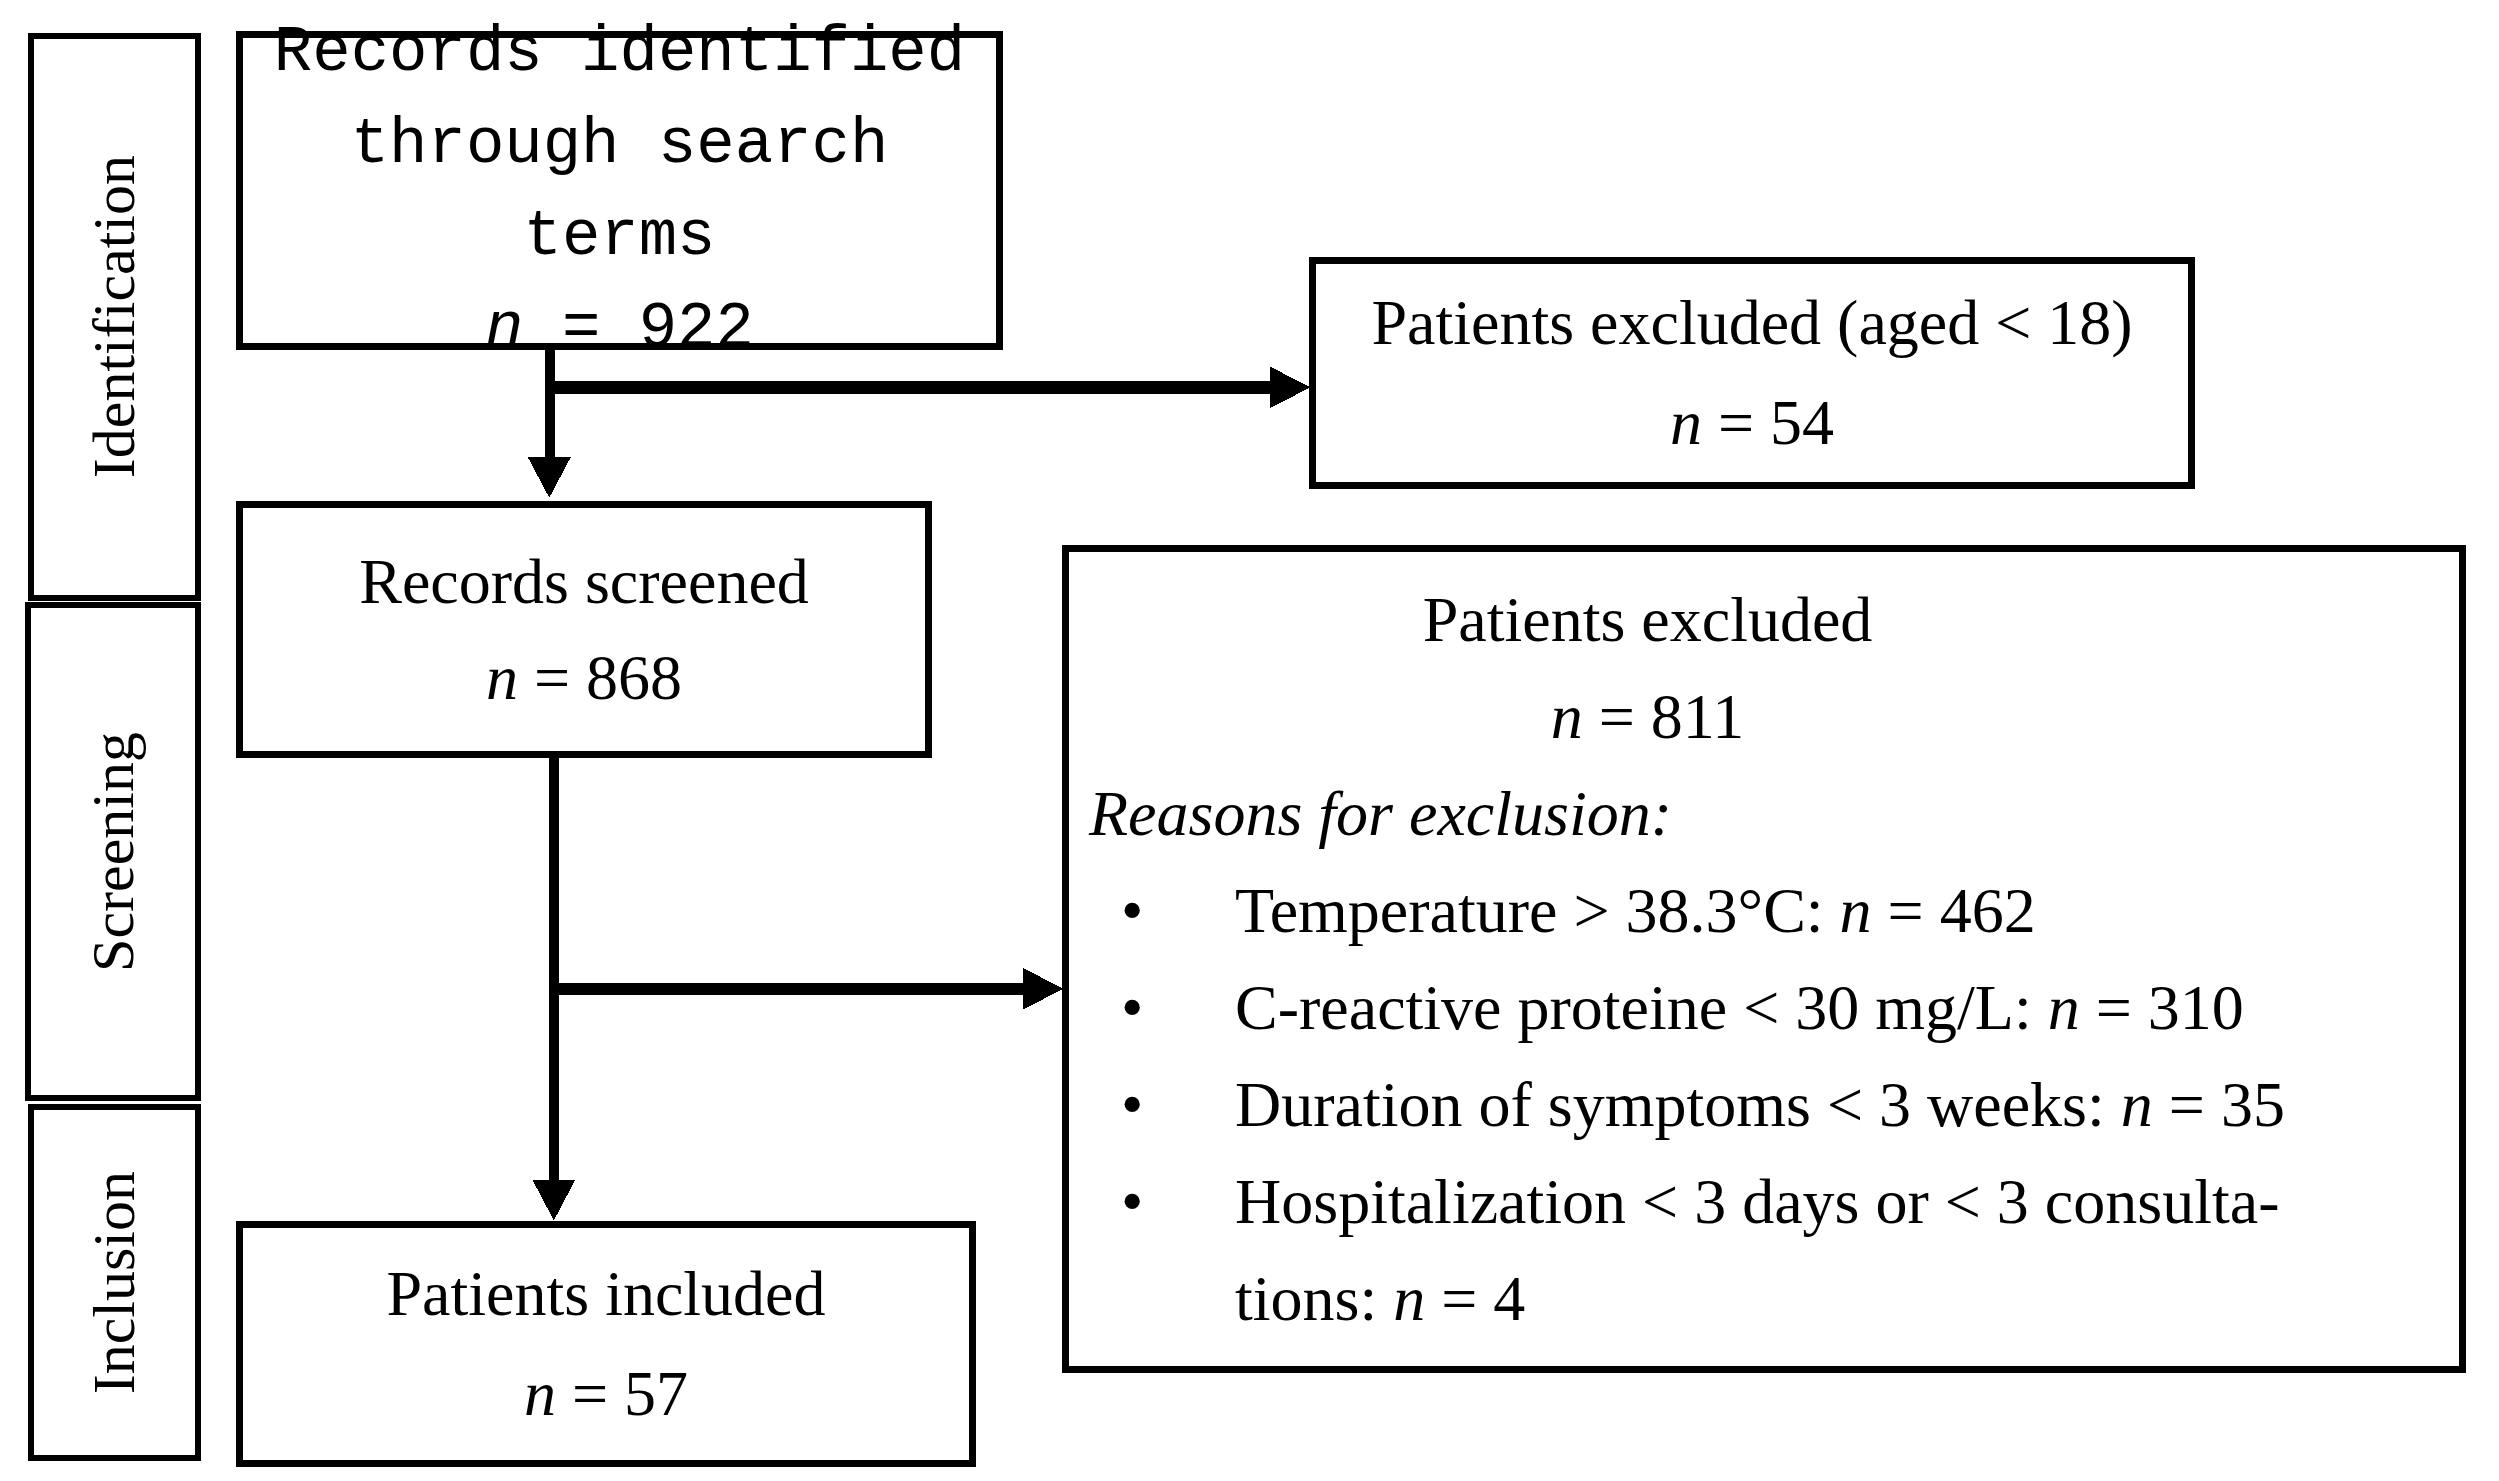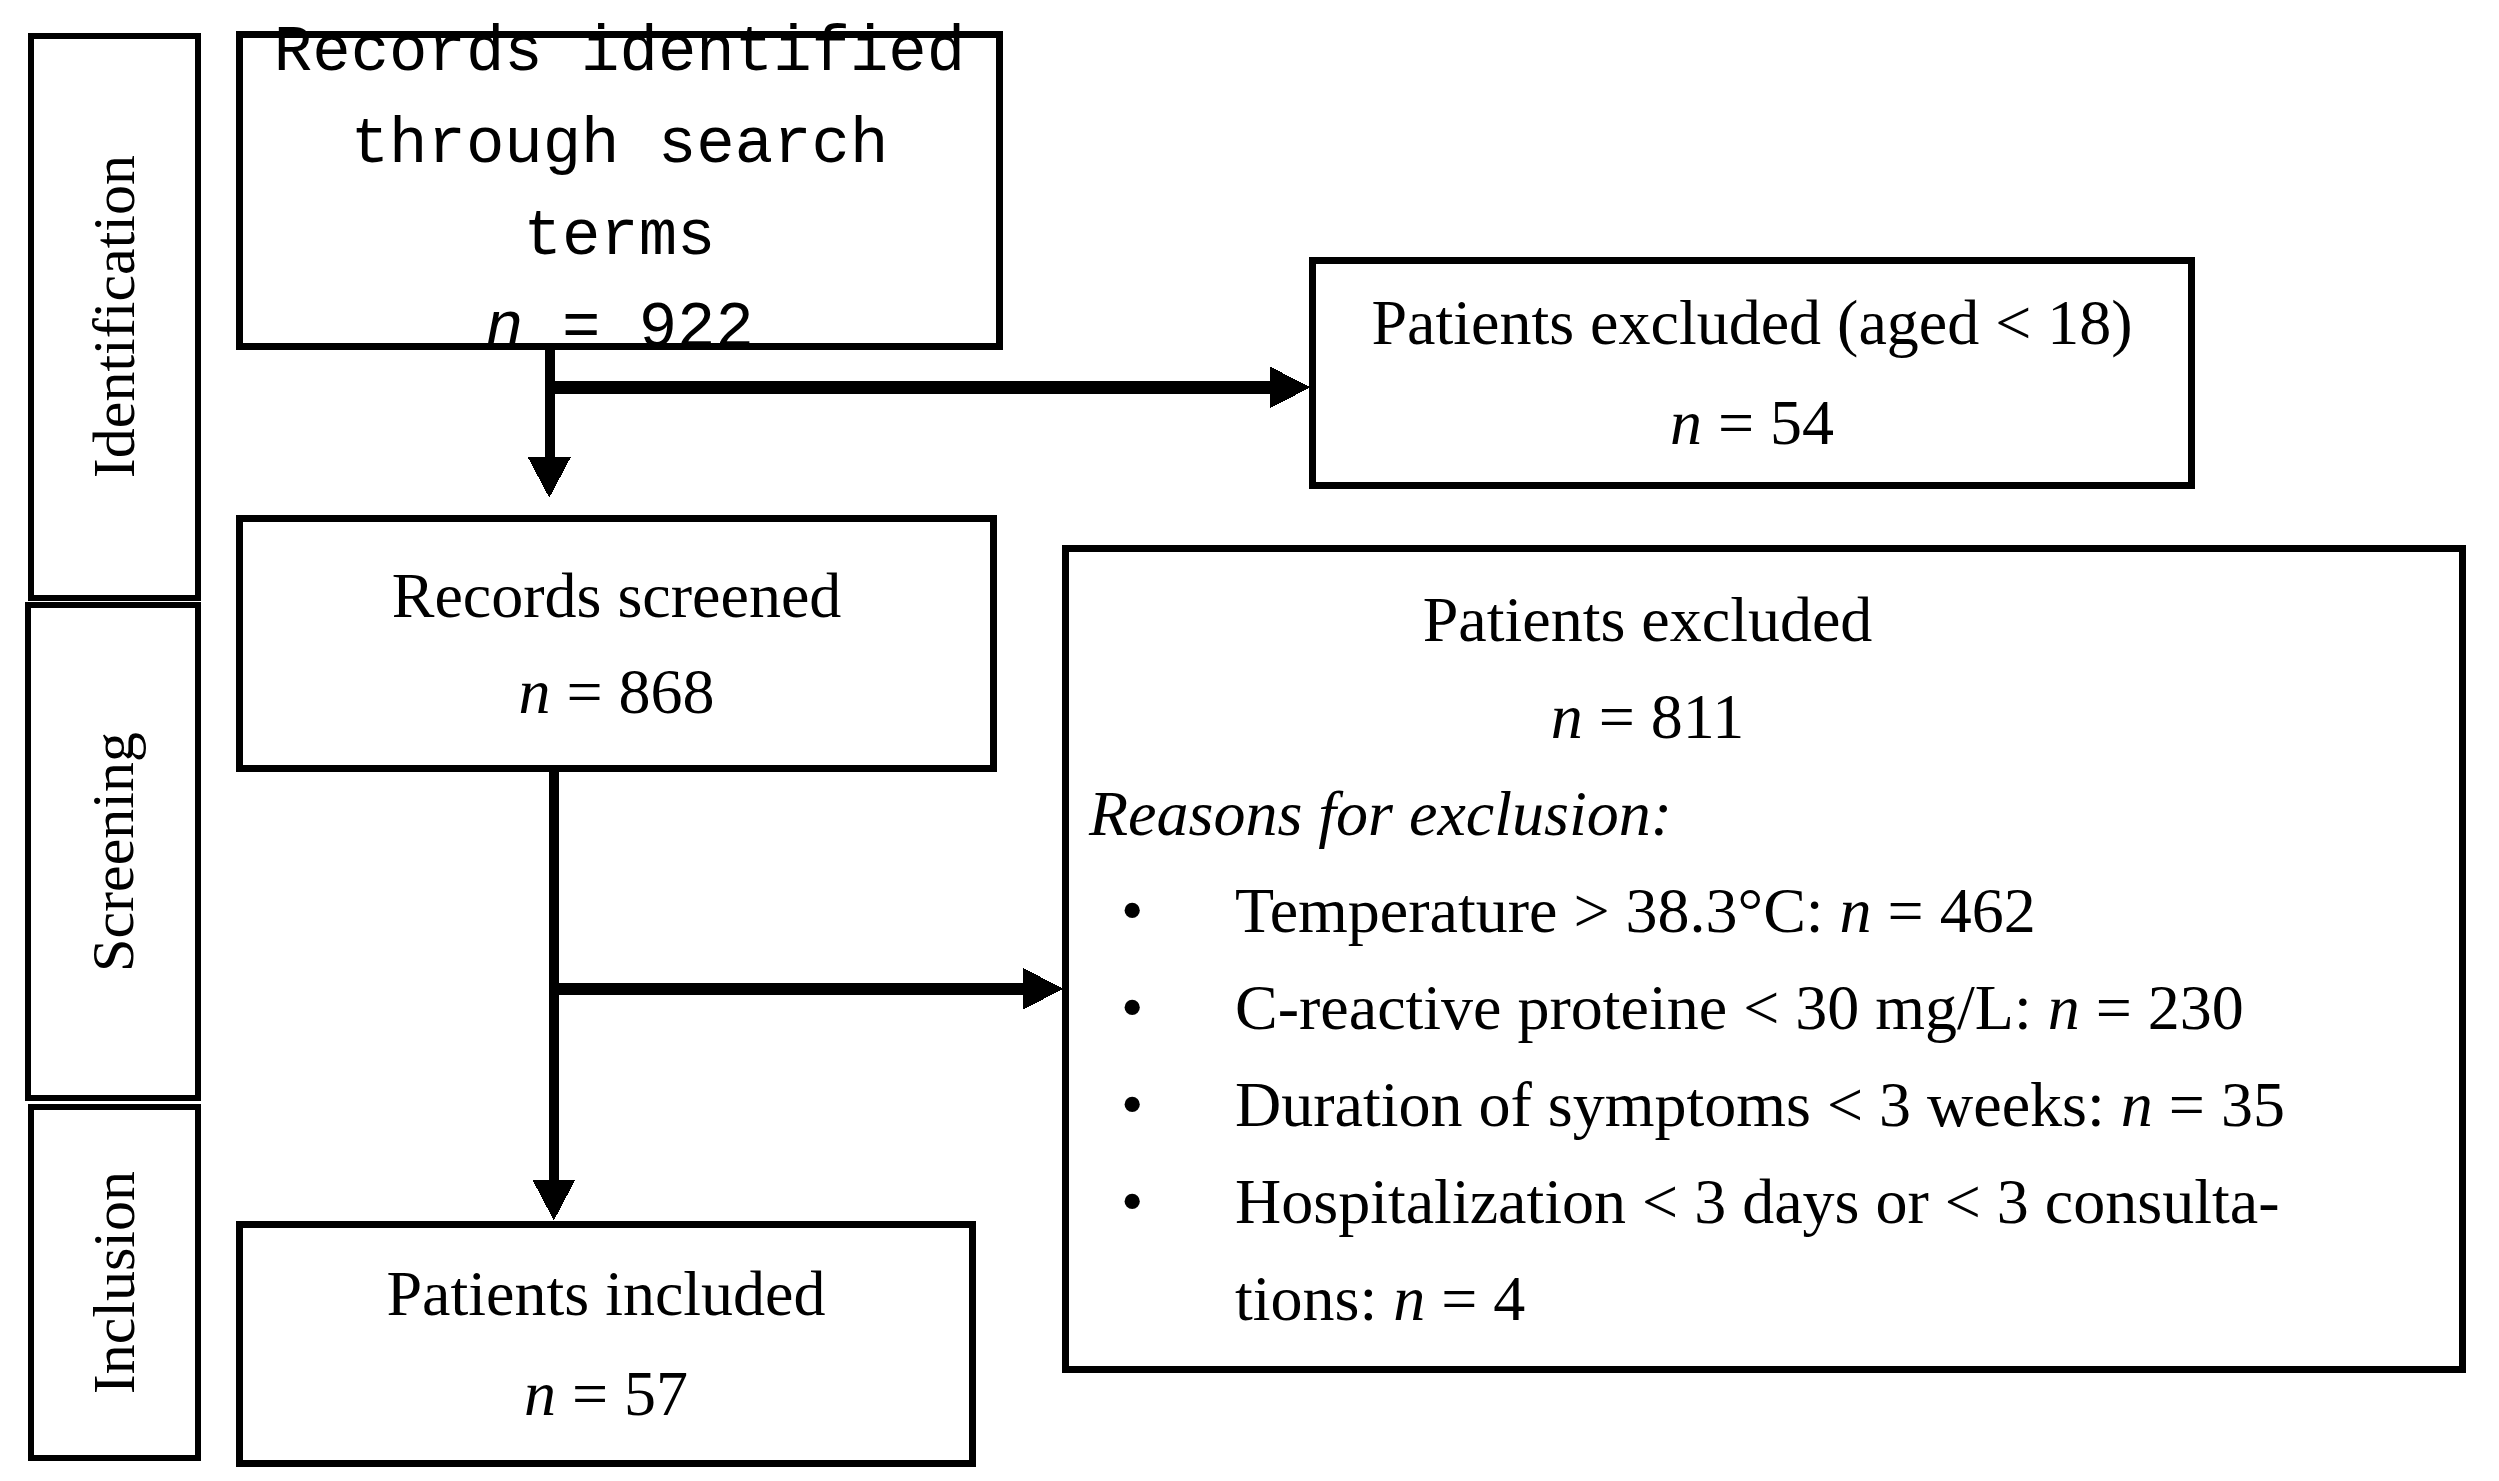--- a/index.html
+++ b/index.html
@@ -103,21 +103,21 @@
     <div class="line"><i class="nvar">n</i>
       <span>= 922</span></div>
   </div>
 
   <div class="fbox" style="left:1309px; top:257px; width:886px; height:232px; --lh:100px;">
     <div class="line">Patients excluded (aged &lt; 18)</div>
     <div class="line"><i class="nvar">n</i>
       <span>= 54</span></div>
   </div>
 
-  <div class="fbox" style="left:236px; top:515px; width:761px; height:257px; --lh:96px;">
+  <div class="fbox" style="left:236px; top:501px; width:696px; height:257px; --lh:96px;">
     <div class="line">Records screened</div>
     <div class="line"><i class="nvar">n</i>
       <span>= 868</span></div>
   </div>
 
   <div class="fbox big" style="left:1062px; top:545px; width:1404px; height:828px;padding-left:20px;">
     <div class="line hdr">Patients excluded</div>
     <div class="line hdr"><i class="nvar">n</i>
       <span>= 811</span></div>
     <div class="line reasons-hdr">Reasons for exclusion:</div>
@@ -125,21 +125,21 @@
       <li>
         <span class="bullet">•</span>
         <span class="pre">Temperature &gt; 38.3°C:</span>
         <i class="nvar">n</i>
         <span>= 462</span>
       </li>
       <li>
         <span class="bullet">•</span>
         <span class="pre">C-reactive proteine &lt; 30 mg/L:</span>
         <i class="nvar">n</i>
-        <span>= 230</span>
+        <span>= 310</span>
       </li>
       <li>
         <span class="bullet">•</span>
         <span class="pre">Duration of symptoms &lt; 3 weeks:</span>
         <i class="nvar">n</i>
         <span>= 35</span>
       </li>
       <li>
         <span class="bullet">•</span>
         <span class="pre">Hospitalization &lt; 3 days or &lt; 3 consulta-

